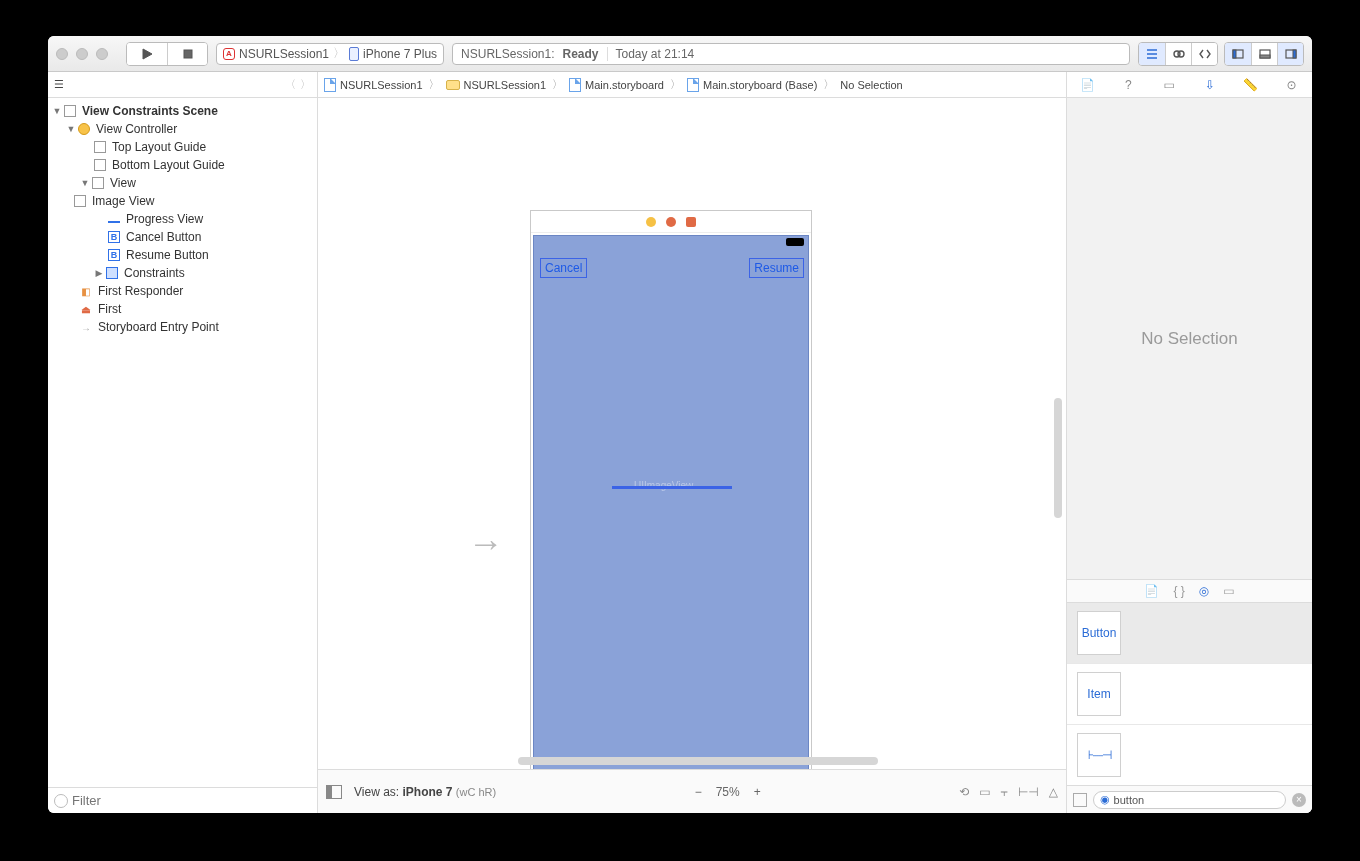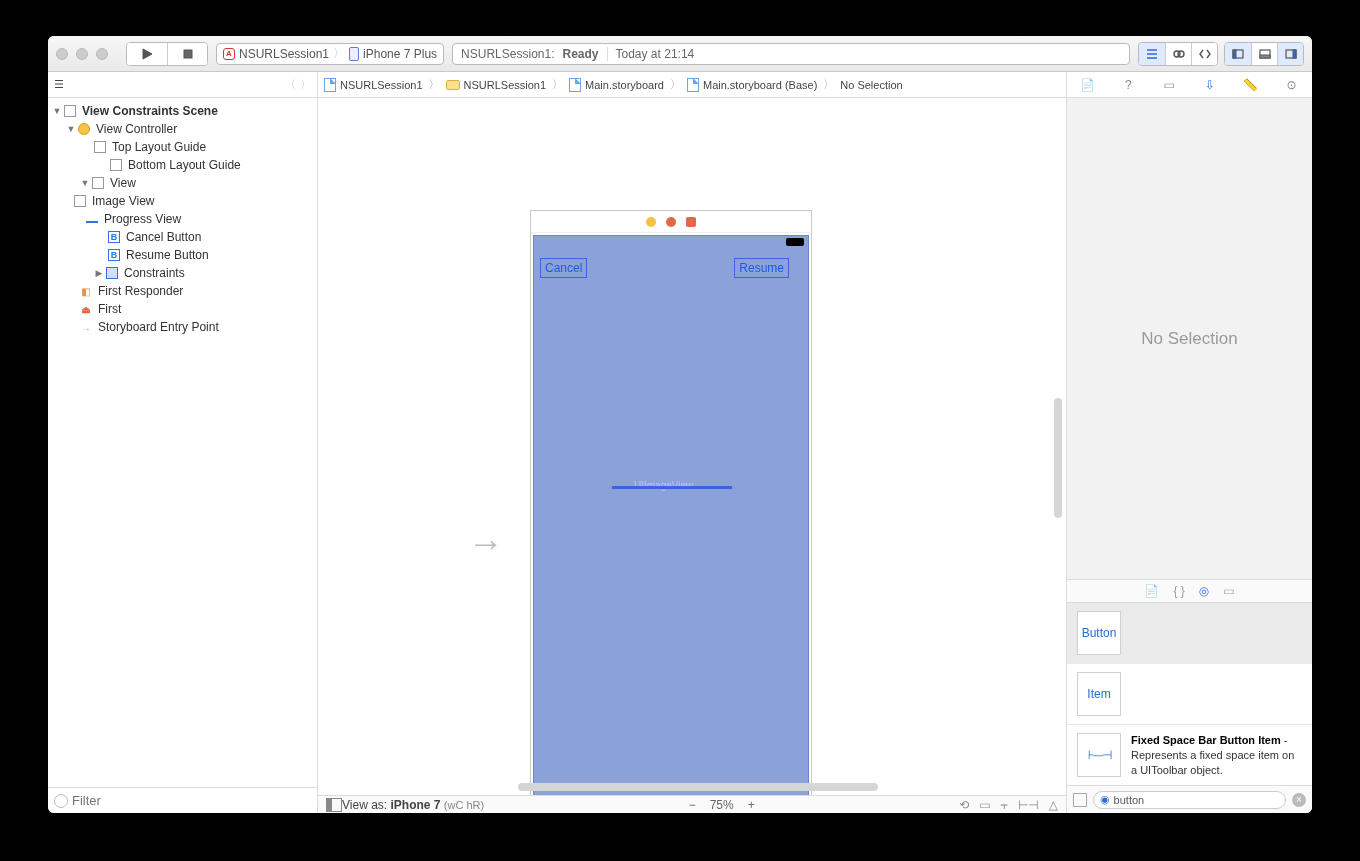--- a/index.html
+++ b/index.html
@@ -69,27 +69,27 @@
 }
 .device-top { height:22px; background:#fff; border-bottom:1px solid #eee; display:flex; align-items:center; justify-content:center; gap:10px; }
 .device-top .dot { width:10px;height:10px;border-radius:50%; }
 .device-top .d1 { background:#f6c145; }
 .device-top .d2 { background:#e06a45; }
 .device-top .d3 { background:#e06a45; border-radius:2px; }
 .device-body { position:absolute; left:2px; right:2px; top:24px; bottom:2px; background:#8aa2d8; border:1px solid #6b86c4; }
 .device-body .statusbar { position:absolute; top:2px; right:4px; width:18px;height:8px;background:#000;border-radius:2px; }
 .ib-button { position:absolute; top:22px; border:1px solid #3b63e6; color:#1e5ae6; font-size:12px; padding:2px 4px; background:transparent; }
 .ib-button.cancel { left:6px; }
-.ib-button.resume { right:19px; }
+.ib-button.resume { right:4px; }
 .progress { position:absolute; top:250px; left:78px; width:120px; height:3px; background:#3b63e6; }
 .uiimage-label { position:absolute; top:244px; left:100px; color:rgba(255,255,255,.4); font-size:10px; }
 .canvas-hscroll { position:absolute; bottom:4px; left:200px; width:360px; height:8px; background:#d6d6d6; border-radius:4px; }
 .canvas-vscroll { position:absolute; right:4px; top:300px; width:8px; height:120px; background:#d6d6d6; border-radius:4px; }
 
-.bottom-bar { height:18px; border-top:1px solid #dcdcdc; background:#fafafa; display:flex; align-items:center; font-size:12px; color:#444; padding:0 8px; }
+.bottom-bar { height:44px; border-top:1px solid #dcdcdc; background:#fafafa; display:flex; align-items:center; font-size:12px; color:#444; padding:0 8px; gap:12px; }
 .bottom-bar .side-toggle { width:16px;height:14px;border:1px solid #888; position:relative; }
 .bottom-bar .side-toggle::before { content:""; position:absolute; left:0;top:0;bottom:0;width:5px;background:#888; }
 .bottom-bar .size-class { color:#888; font-size:11px; }
 .bottom-bar .spacer { flex:1; }
 .bottom-bar .zoom { display:flex; align-items:center; gap:14px; color:#666; }
 .bottom-bar .ib-icons { display:flex; gap:10px; color:#888; font-size:12px; }
 
 
 .inspector { width:246px; background:#f2f2f2; border-left:1px solid #dcdcdc; display:flex; flex-direction:column; }
 .inspector .empty { flex:1; display:flex; align-items:center; justify-content:center; color:#9a9a9a; font-size:17px; }
@@ -249,40 +249,40 @@
               <span class="ic-circle-y"></span>
             </span>
           <span>View Controller</span>
         </div>
         <div class="node" style="padding-left:44px">
           <span class="icon">
               <span class="ic-square"></span>
             </span>
           <span>Top Layout Guide</span>
         </div>
-        <div class="node" style="padding-left:60px">
+        <div class="node" style="padding-left:44px">
           <span class="icon">
               <span class="ic-square"></span>
             </span>
           <span>Bottom Layout Guide</span>
         </div>
         <div class="node" style="padding-left:32px">
           <span class="disclose">▼</span>
             <span class="icon">
               <span class="ic-square"></span>
             </span>
           <span>View</span>
         </div>
         <div class="node" style="padding-left:24px">
           <span class="icon">
               <span class="ic-square"></span>
             </span>
           <span>Image View</span>
         </div>
-        <div class="node" style="padding-left:36px">
+        <div class="node" style="padding-left:58px">
           <span class="icon">
               <span class="ic-line"></span>
             </span>
           <span>Progress View</span>
         </div>
         <div class="node" style="padding-left:58px">
           <span class="icon">
               <span class="ic-b">B</span>
             </span>
           <span>Cancel Button</span>
@@ -376,21 +376,20 @@
       </div>
       <div class="library">
         <div class="lib-item sel">
           <div class="thumb">Button</div>
         </div>
         <div class="lib-item">
           <div class="thumb">Item</div>
         </div>
         <div class="lib-item">
           <div class="thumb" style="color:#2b6cd6;letter-spacing:-2px;">⊦·····⊣</div>
-          <div class="meta"><b>Fixed Space Bar Button Item</b><span> - Represents a fixed space item on a UIToolbar object.</span></div>
         </div>
       </div>
       <div class="lib-filter">
         <span class="grid-ic"></span>
         <div class="search">
           <span style="color:#2b6cd6;">◉</span>
           <span>button</span>
         </div>
         <span class="clear">×</span>
       </div>

